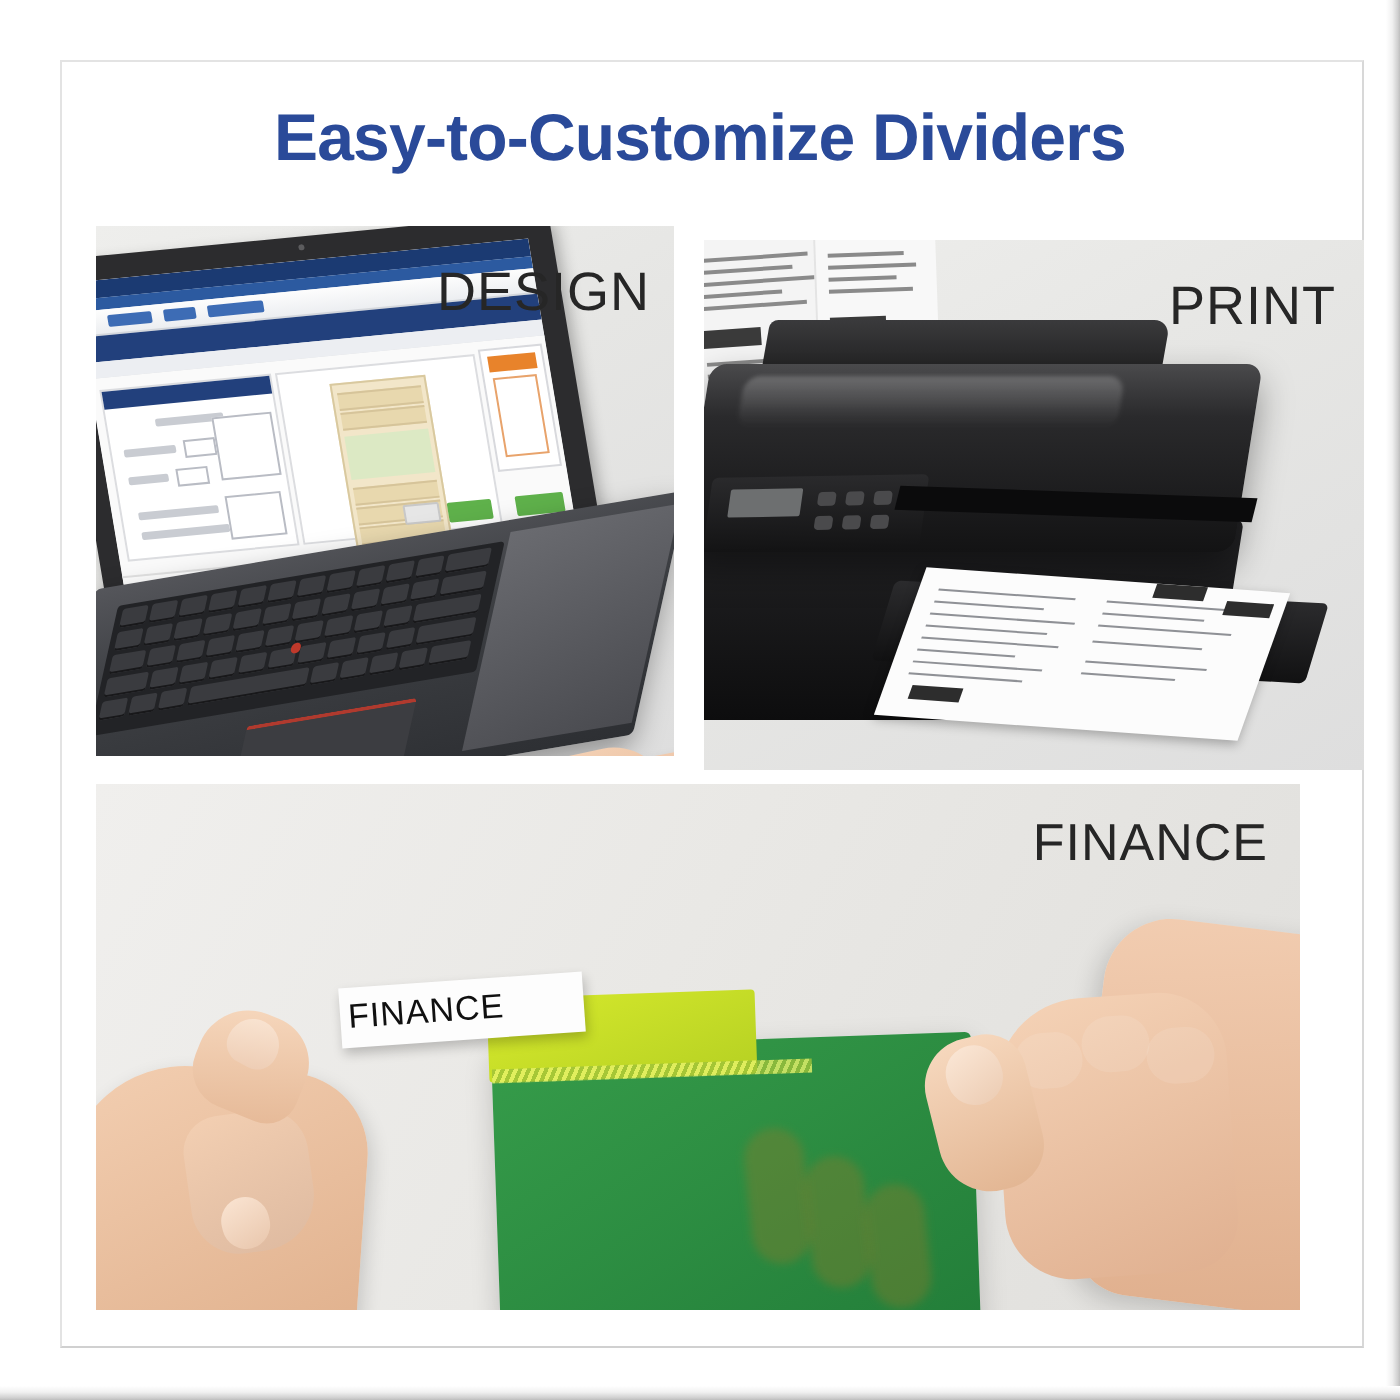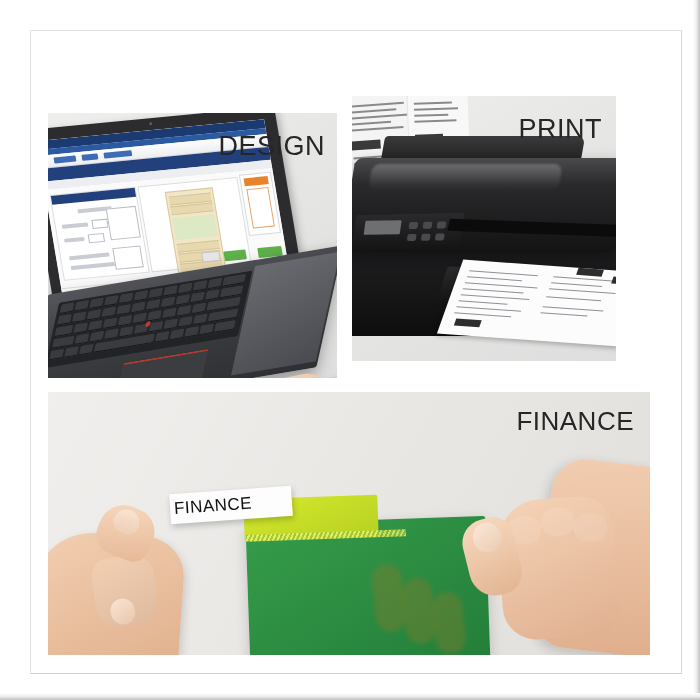--- a/index.html
+++ b/index.html
@@ -22,21 +22,21 @@
     background:linear-gradient(to bottom,#ffffff,#f0f0f0 45%,#cfcfcf 85%,#bdbdbd);}
 
   .title{
     position:absolute;left:0;top:50px;width:700px;text-align:center;
     font-size:33px;font-weight:bold;color:#2a4a99;letter-spacing:-0.4px;
     font-family:"Liberation Sans", sans-serif;
   }
 
   .panel{position:absolute;overflow:hidden;background:#e5e5e3;}
   #panel-design{left:48px;top:113px;width:289px;height:265px;}
-  #panel-print {left:352px;top:96px;width:264px;height:265px;}
+  #panel-print {left:352px;top:120px;width:330px;height:265px;}
   #panel-insert{left:48px;top:392px;width:602px;height:263px;}
 
   .panel-bg{position:absolute;inset:0;
     background:linear-gradient(150deg,#eeeeec 0%,#e6e6e4 45%,#dedede 100%);}
 
   .panel-label{
     position:absolute;color:#262626;font-weight:400;
     font-family:"Liberation Sans", sans-serif;letter-spacing:0.5px;
   }
   #label-design{right:12px;top:18px;font-size:27px;}
@@ -196,20 +196,21 @@
     background:linear-gradient(160deg,#fbe7d6,#ecccb3);border-radius:14px;transform:rotate(-6deg);}
   .hr-knuckle{position:absolute;width:34px;height:28px;background:rgba(255,255,255,.10);border-radius:14px;}
 </style>
 </head>
 <body>
 
 <div id="root">
 
   <div class="frame-line"></div>
 
+  <div class="title">Easy-to-Customize Dividers</div>
 
   <div class="panel" id="panel-design">
     <div class="panel-bg"></div>
 
     <div class="lap lid">
       <div class="cam"></div>
       <div class="screen">
         <div class="scr-topbar"></div>
         <div class="scr-topbar2"></div>
         <div class="scr-ribbon"></div>

